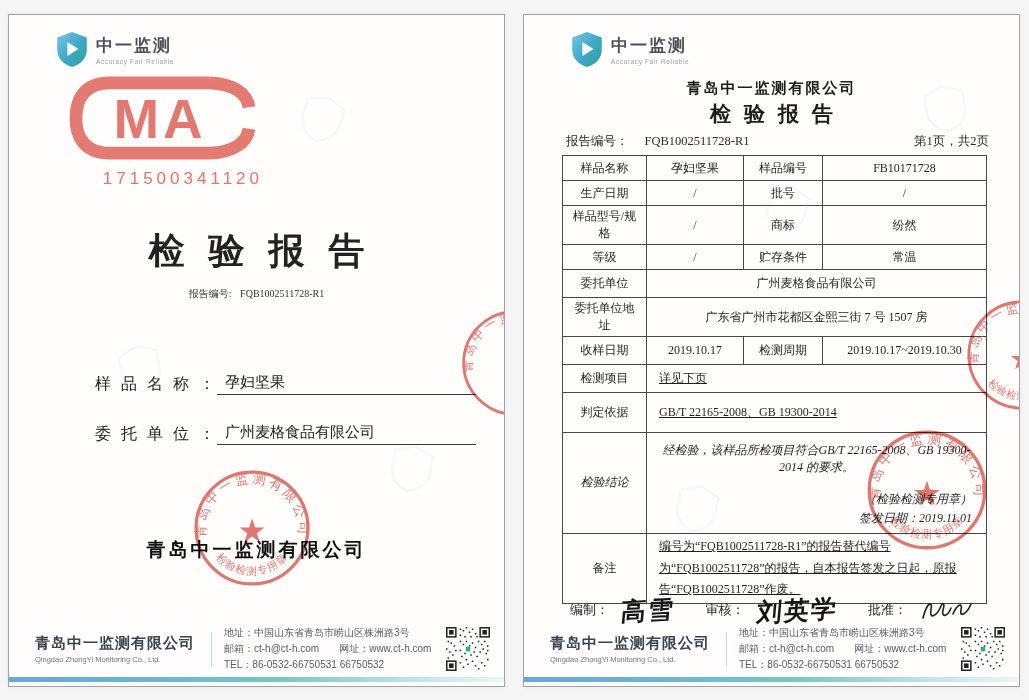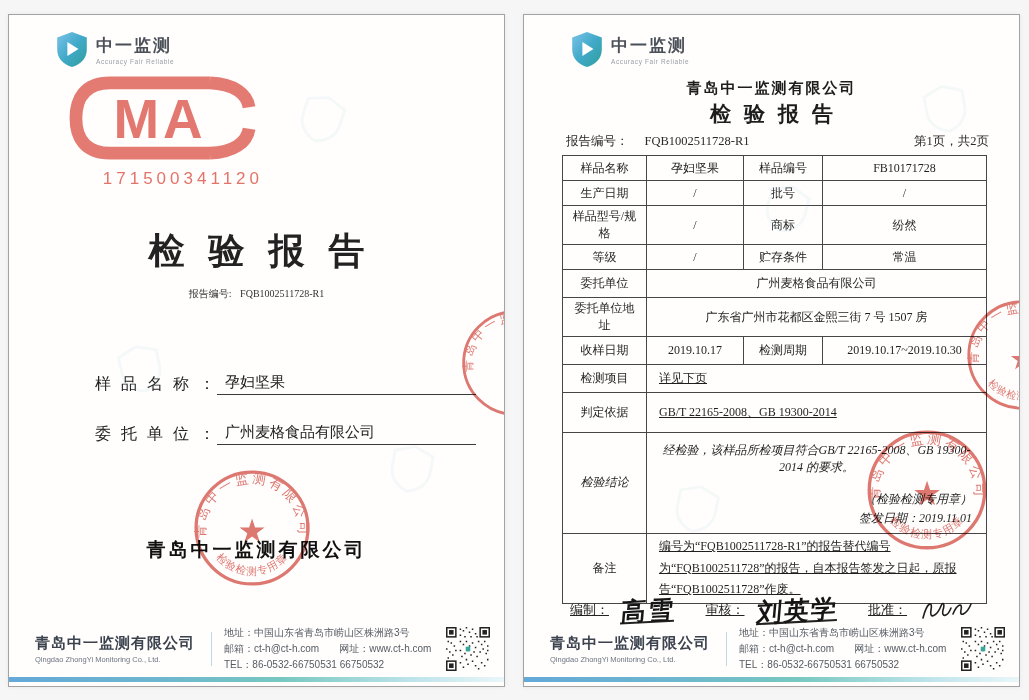--- a/index.html
+++ b/index.html
@@ -76,21 +76,21 @@
   .r-m td { height:28px; }
   .r-pd td { height:40px; }
   .r-cl td { height:88px;font-style:italic; }
   .r-bz td { height:46px; }
   .val-left { text-align:left; padding-left:12px !important;text-decoration:underline; }
   .concl { vertical-align:top !important; padding:9px 8px 5px !important; }
   .concl-text { text-align:center; line-height:1.4; }
   .concl-note { margin-top:14px; text-align:right; padding-right:6px; line-height:1.6; }
 
   
-  .signatures { position:absolute; top:572px; left:46px; right:44px; height:46px; display:flex; align-items:center; justify-content:space-between; font-size:13px; color:#222;text-decoration:underline; }
+  .signatures { position:absolute; top:572px; left:46px; right:44px; height:46px; display:flex; align-items:center; justify-content:space-between; font-size:13px; color:#222; }
   .sig-group { display:flex; align-items:center; }
   .hand { font-weight:700; font-size:25px; display:inline-block; transform:rotate(-3deg) skewX(-8deg); margin-left:12px; color:#151515; letter-spacing:2px; }
   .sig-svg { margin-left:10px; }
 
   
   .footer { position:absolute; left:0; right:0; bottom:0; height:58px; }
   .footer-bar { position:absolute; bottom:4px; left:0; right:0; height:5px;
     background:linear-gradient(90deg,#64a9d8 0%,#6db6cf 30%,#77c8c1 55%,#b9e2e8 80%,#eaf6f9 100%); }
   .footer-content { position:absolute; bottom:13px; left:26px; right:14px; display:flex; align-items:center; font-family:"Liberation Sans","DejaVu Sans",sans-serif; }
   .f-company { width:172px; }

